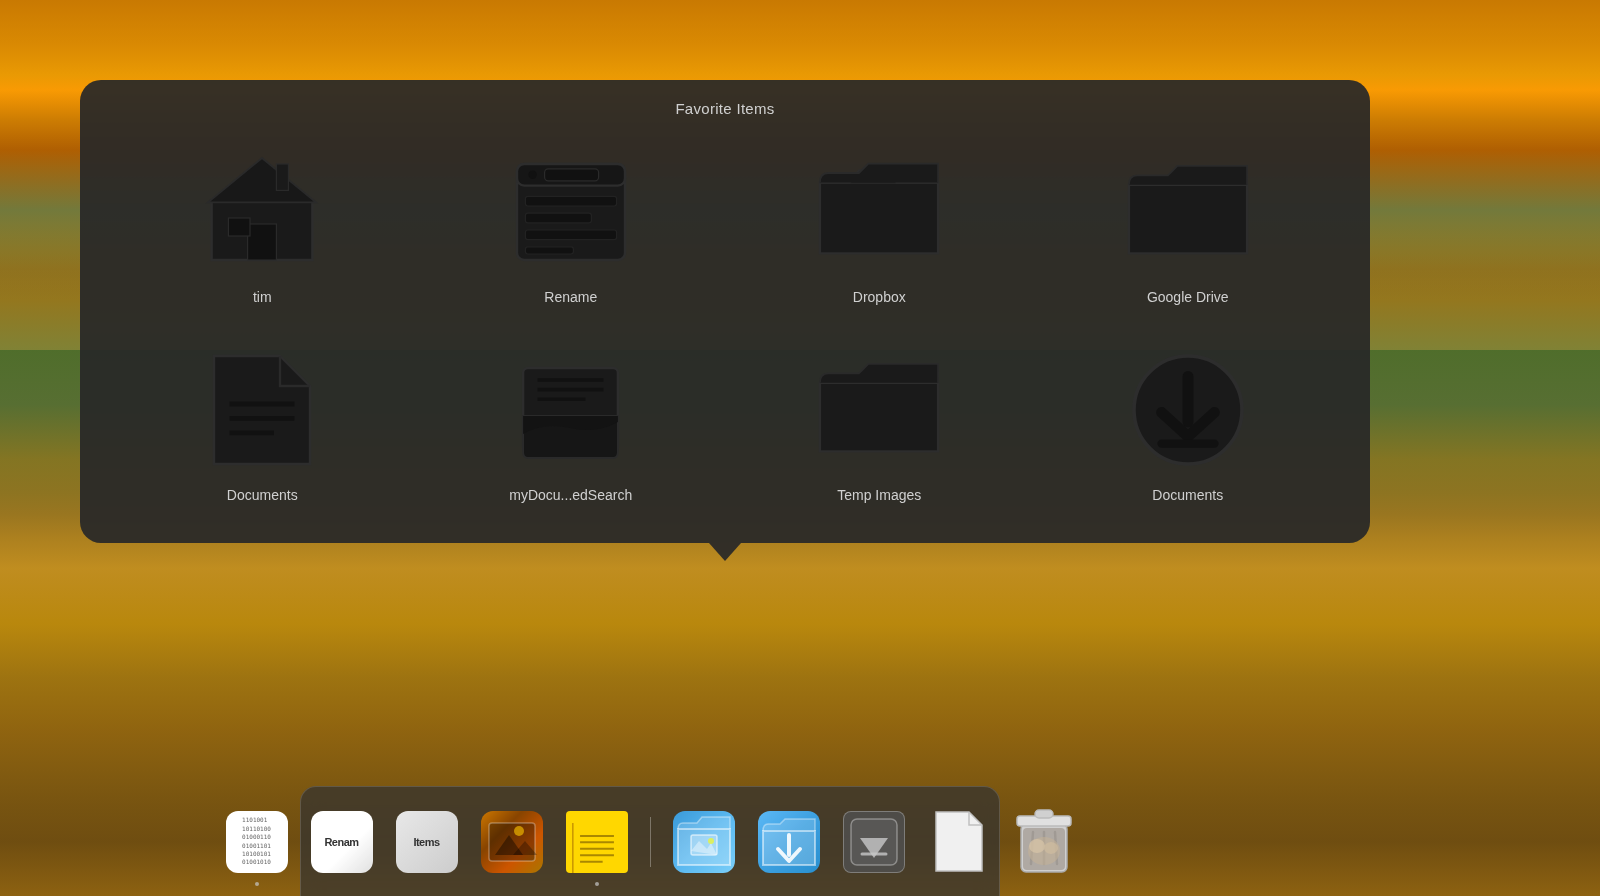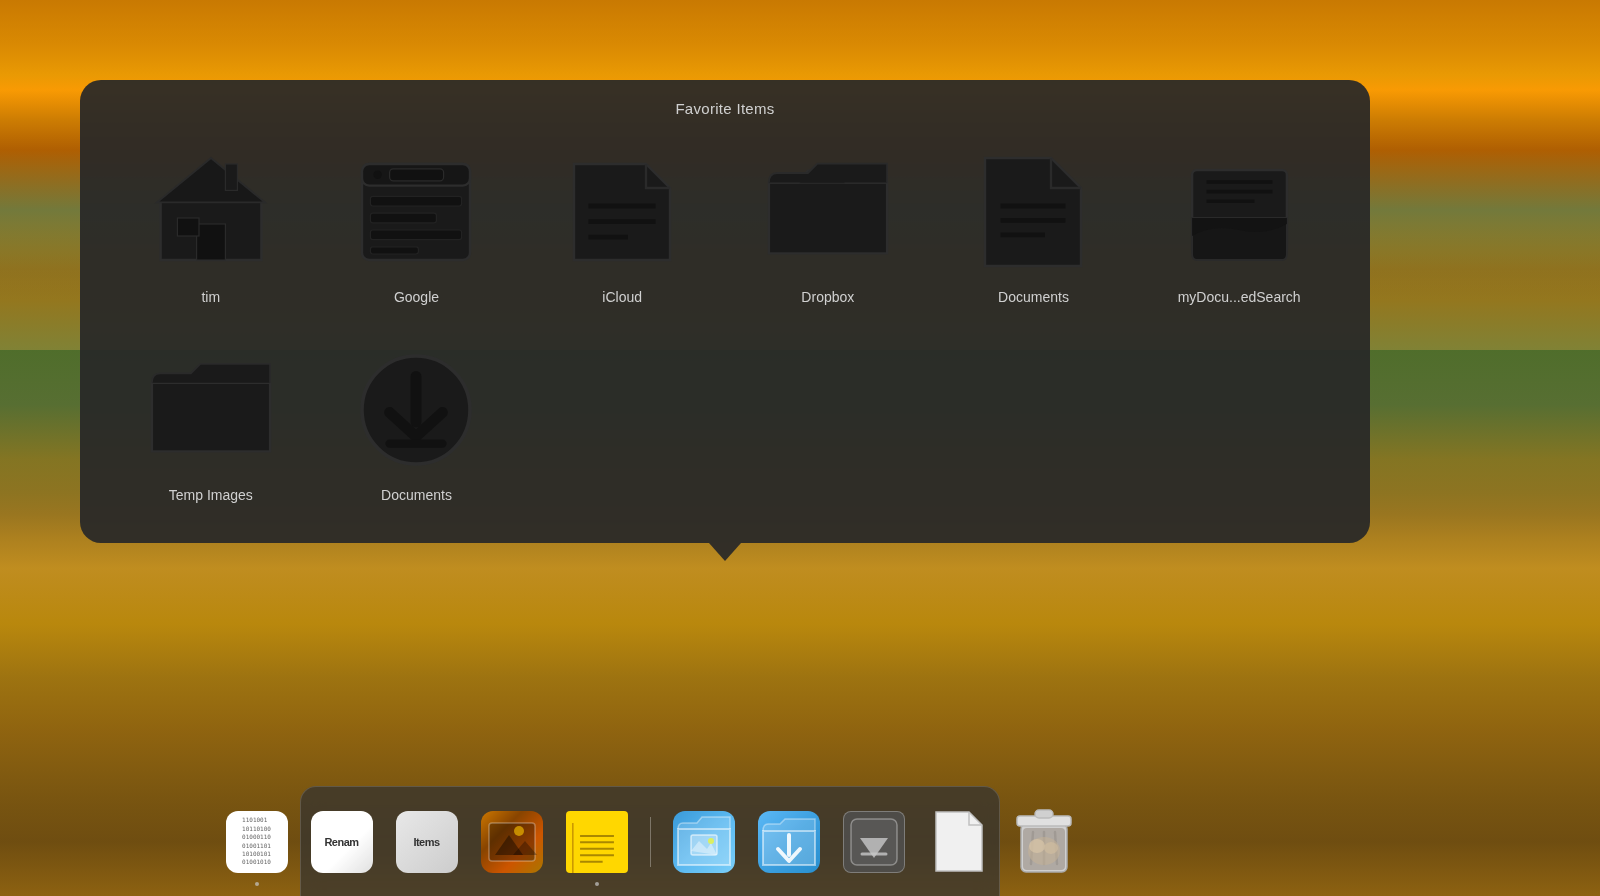--- a/index.html
+++ b/index.html
@@ -94,21 +94,21 @@
       text-align: center;
       color: #d0d0d0;
       font-size: 15px;
       font-weight: 400;
       margin-bottom: 20px;
       letter-spacing: 0.3px;
     }
 
     .items-grid {
       display: grid;
-      grid-template-columns: repeat(6, 1fr);
+      grid-template-columns: repeat(4, 1fr);
       gap: 10px 4px;
       row-gap: 20px;
     }
 
     .grid-item {
       display: flex;
       flex-direction: column;
       align-items: center;
       gap: 12px;
       cursor: pointer;
@@ -333,51 +333,46 @@
           <rect x="5" y="5" width="90" height="18" rx="6" fill="#161616" stroke="#2d2d2d" stroke-width="2"></rect>
           <circle cx="18" cy="14" r="3.5" fill="#111"></circle>
           <rect x="28" y="9" width="45" height="10" rx="3" fill="#111" stroke="#2a2a2a" stroke-width="1"></rect>
 
           <rect x="12" y="32" width="76" height="8" rx="2" fill="#111" stroke="#222" stroke-width="1"></rect>
           <rect x="12" y="46" width="55" height="8" rx="2" fill="#111" stroke="#222" stroke-width="1"></rect>
           <rect x="12" y="60" width="76" height="8" rx="2" fill="#111" stroke="#222" stroke-width="1"></rect>
           <rect x="12" y="74" width="40" height="6" rx="2" fill="#111" stroke="#222" stroke-width="1"></rect>
         </svg>
       </div>
-      <span class="item-label">Google</span>
-    </div>
-
-
-    <div class="grid-item">
-      <div class="icon-wrapper">
-        <svg width="120" height="110" viewBox="0 0 100 90" fill="none">
-
-          <path d="M10,5 L70,5 L90,25 L90,85 L10,85 Z" fill="#1a1a1a" stroke="#2d2d2d" stroke-width="2"></path>
-          <path d="M70,5 L70,25 L90,25" fill="none" stroke="#2a2a2a" stroke-width="2"></path>
-
-          <line x1="22" y1="40" x2="78" y2="40" stroke="#111" stroke-width="4"></line>
-          <line x1="22" y1="53" x2="78" y2="53" stroke="#111" stroke-width="4"></line>
-          <line x1="22" y1="66" x2="55" y2="66" stroke="#111" stroke-width="4"></line>
-        </svg>
-      </div>
-      <span class="item-label">iCloud</span>
-    </div>
+      <span class="item-label">Rename</span>
+    </div>
+
+
 
     <div class="grid-item">
       <div class="icon-wrapper">
         <svg width="130" height="110" viewBox="0 0 110 90" fill="none">
 
           <path d="M5,20 L5,80 L105,80 L105,20 Z" fill="#1a1a1a" stroke="#2d2d2d" stroke-width="2"></path>
           <path d="M5,20 L30,20 L38,10 L70,10 L70,20 L105,20" fill="#161616" stroke="#2d2d2d" stroke-width="2"></path>
           <path d="M5,20 Q5,12 12,12 L38,12 L46,4 L105,4 L105,20" fill="#1a1a1a" stroke="#2a2a2a" stroke-width="1.5"></path>
         </svg>
       </div>
       <span class="item-label">Dropbox</span>
     </div>
 
+    <div class="grid-item">
+      <div class="icon-wrapper">
+        <svg width="130" height="110" viewBox="0 0 110 90" fill="none">
+          <path d="M5,22 L5,80 L105,80 L105,22 Z" fill="#1a1a1a" stroke="#2d2d2d" stroke-width="2"></path>
+          <path d="M5,22 Q5,14 12,14 L38,14 L46,6 L105,6 L105,22" fill="#1a1a1a" stroke="#2a2a2a" stroke-width="1.5"></path>
+        </svg>
+      </div>
+      <span class="item-label">Google Drive</span>
+    </div>
 
     <div class="grid-item">
       <div class="icon-wrapper">
         <svg width="110" height="120" viewBox="0 0 90 100" fill="none">
           <path d="M5,5 L60,5 L85,30 L85,95 L5,95 Z" fill="#1a1a1a" stroke="#2d2d2d" stroke-width="2"></path>
           <path d="M60,5 L60,30 L85,30" fill="none" stroke="#2a2a2a" stroke-width="2"></path>
 
           <line x1="18" y1="45" x2="72" y2="45" stroke="#111" stroke-width="4"></line>
           <line x1="18" y1="57" x2="72" y2="57" stroke="#111" stroke-width="4"></line>
           <line x1="18" y1="69" x2="55" y2="69" stroke="#111" stroke-width="4"></line>

